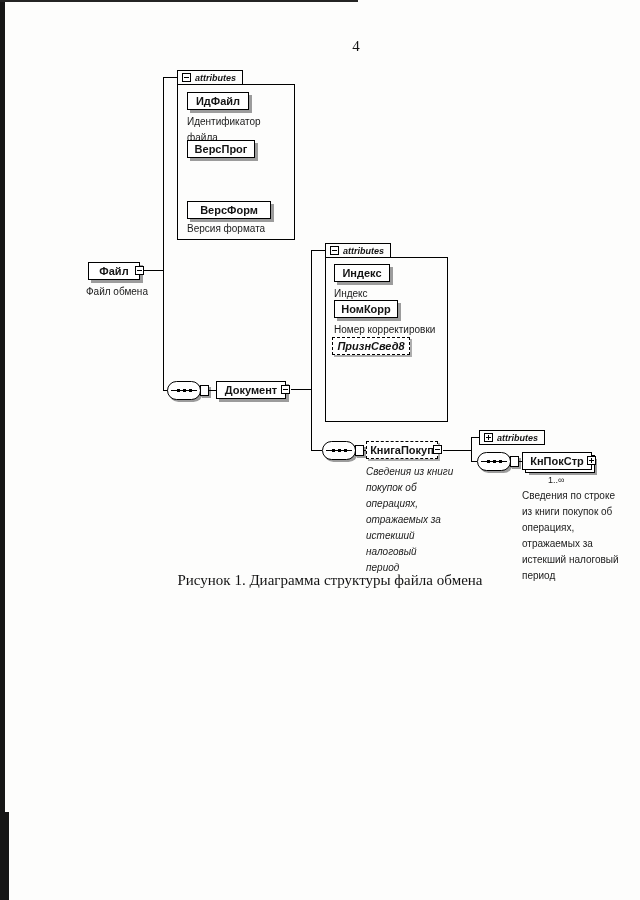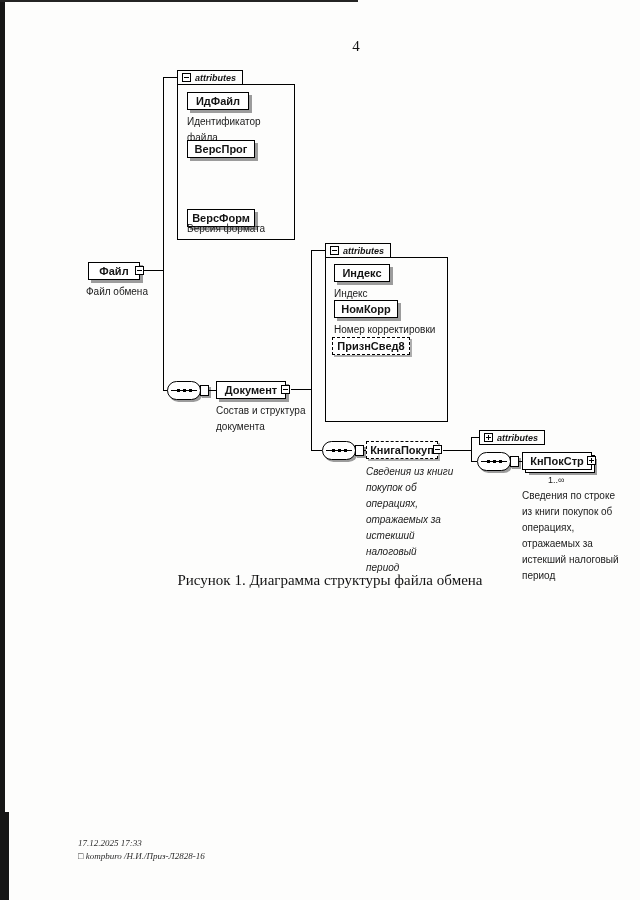--- a/index.html
+++ b/index.html
@@ -120,21 +120,21 @@
   <div class="el" style="left:187px; top:92px; width:62px;">
     <span>ИдФайл</span>
   </div>
   <div class="desc" style="left:187px; top:114px; width:92px;">Идентификатор
 файла</div>
 
   <div class="el" style="left:187px; top:140px; width:68px;">
     <span>ВерсПрог</span>
   </div>
 
-  <div class="el" style="left:187px; top:209px; width:68px;">
+  <div class="el" style="left:187px; top:201px; width:84px;">
     <span>ВерсФорм</span>
   </div>
   <div class="desc" style="left:187px; top:221px; width:100px;">Версия формата</div>
 
   <div class="el" style="left:88px; top:262px; width:52px;">
     <span>Файл</span>
     <span class="expander el-conn"></span>
   </div>
   <div class="desc" style="left:86px; top:284px; width:80px;">Файл обмена</div>
 
@@ -144,22 +144,20 @@
   <div class="hl" style="left:163px; top:390px; width:5px;"></div>
 
   <div class="seq" style="left:167px; top:381px;"></div>
   <div class="seq-tail" style="left:200px; top:385px;"></div>
   <div class="hl" style="left:209px; top:390px; width:7px;"></div>
 
   <div class="el" style="left:216px; top:381px; width:70px;">
     <span>Документ</span>
     <span class="expander el-conn"></span>
   </div>
-  <div class="desc" style="left:216px; top:403px; width:102px;">Состав и структура
-документа</div>
 
   <div class="hl" style="left:291px; top:389px; width:20px;"></div>
   <div class="vl" style="left:311px; top:250px; height:200px;"></div>
   <div class="hl" style="left:311px; top:250px; width:14px;"></div>
   <div class="hl" style="left:311px; top:450px; width:11px;"></div>
 
   <div class="attr-box" style="left:325px; top:257px; width:123px; height:165px;"></div>
   <div class="attr-tab" style="left:325px; top:243px; width:66px;">
     <span class="expander"></span>
     <span>attributes</span>
@@ -168,21 +166,21 @@
   <div class="el" style="left:334px; top:264px; width:56px;">
     <span>Индекс</span>
   </div>
   <div class="desc" style="left:334px; top:286px; width:80px;">Индекс</div>
 
   <div class="el" style="left:334px; top:300px; width:64px;align-items:center;">
     <span>НомКорр</span>
   </div>
   <div class="desc" style="left:334px; top:322px; width:115px;">Номер корректировки</div>
 
-  <div class="el optional" style="left:332px; top:337px; width:78px;">
+  <div class="el optional" style="left:332px; top:337px; width:78px;font-style:italic;">
     <span>ПризнСвед8</span>
   </div>
 
   <div class="seq" style="left:322px; top:441px;"></div>
   <div class="seq-tail" style="left:355px; top:445px;"></div>
   <div class="hl" style="left:364px; top:450px; width:2px;"></div>
 
   <div class="el optional" style="left:366px; top:441px; width:72px;">
     <span>КнигаПокуп</span>
     <span class="expander el-conn"></span>
@@ -215,18 +213,14 @@
   <div class="card" style="left:548px; top:475px;">1..∞</div>
   <div class="desc" style="left:522px; top:488px; width:108px;">Сведения по строке
 из книги покупок об
 операциях,
 отражаемых за
 истекший налоговый
 период</div>
 
   <div class="fig-caption">Рисунок 1. Диаграмма структуры файла обмена</div>
 
-  <div class="footer">
-    <div>17.12.2025 17:33</div>
-    <div>□ kompburo /Н.И./Приз-Л2828-16</div>
-  </div>
 
 </div>
 
 </body></html>

